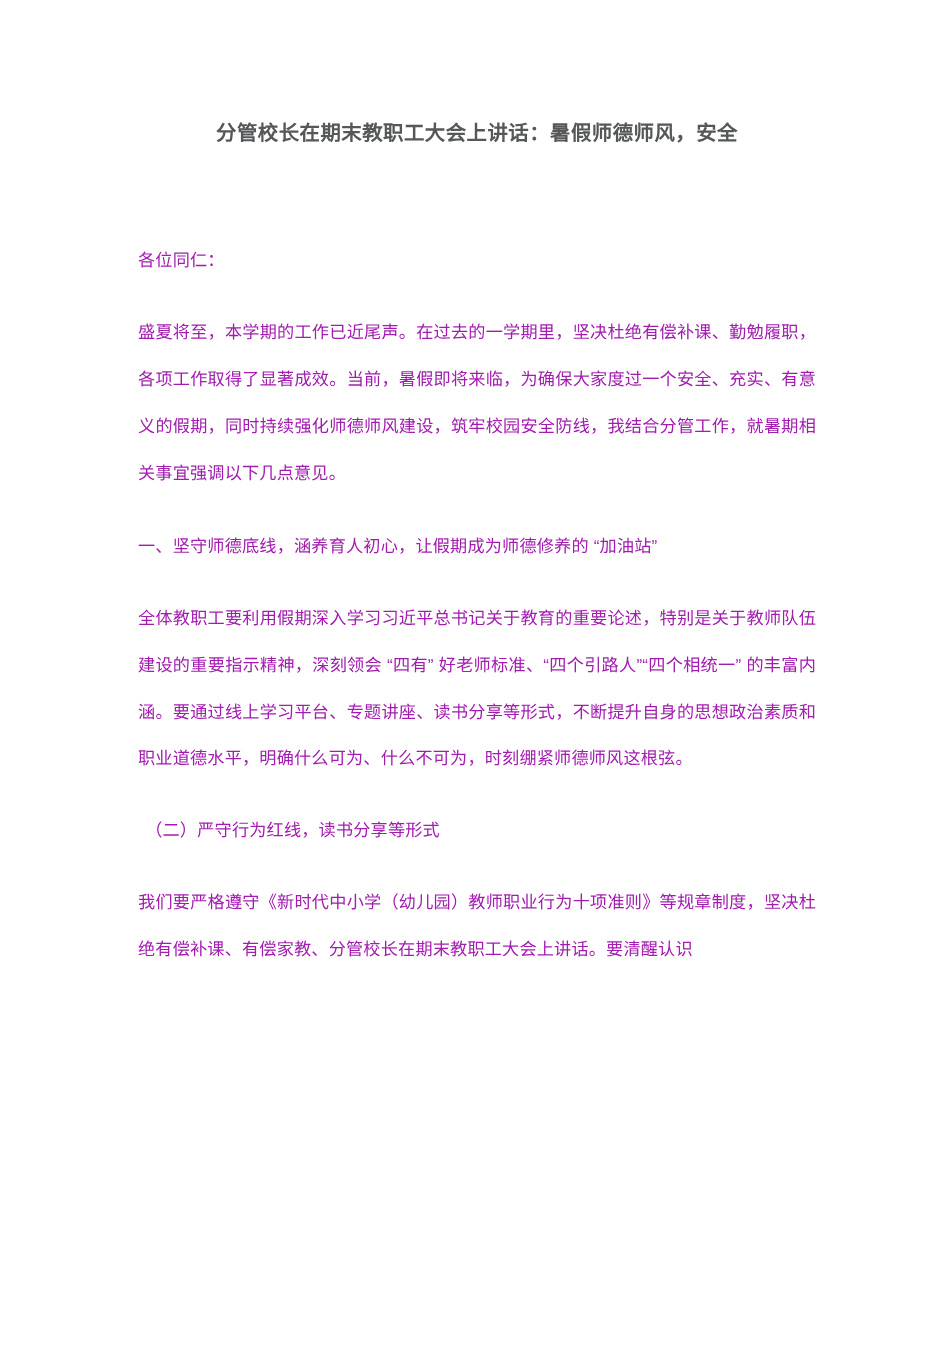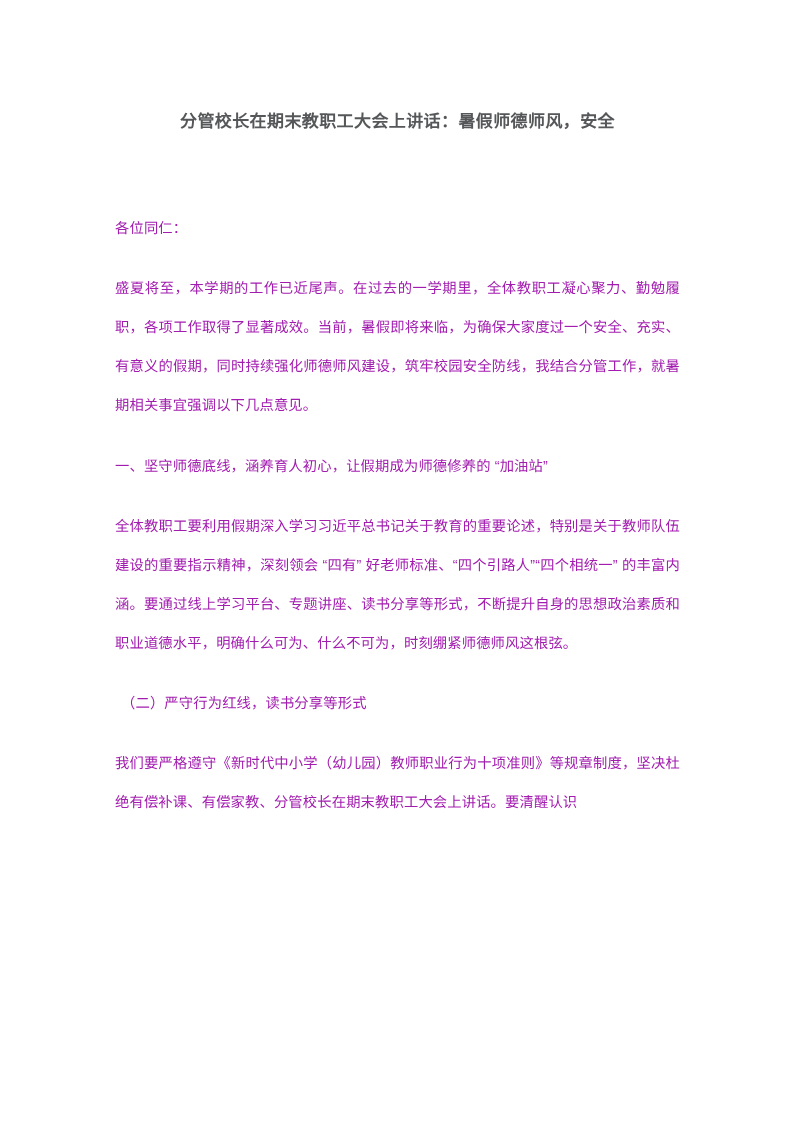--- a/index.html
+++ b/index.html
@@ -32,21 +32,21 @@
     width: 565px;
   }
 
   .doc-title {
     font-size: 17px;
     font-weight: bold;
     color: #555759;
     text-align: center;
     letter-spacing: 0.4px;
     line-height: 1.5;
-    margin: 10px;
+    margin: 0;
     padding-top: 99px;
     white-space: nowrap;
   }
 
   .para {
     font-size: 14.3px;
     color: #a21caf;
     line-height: 39px;
     margin: 0;
     text-align: justify;
@@ -78,21 +78,21 @@
 </head>
 <body>
 
 <div class="page">
   <div class="doc-body">
 
     <h1 class="doc-title">分管校长在期末教职工大会上讲话：暑假师德师风，安全</h1>
 
     <p class="para salutation">各位同仁：</p>
 
-    <p class="para lead">盛夏将至，本学期的工作已近尾声。在过去的一学期里，全体教职工凝心聚力、勤勉履职，各项工作取得了显著成效。当前，暑假即将来临，为确保大家度过一个安全、充实、有意义的假期，同时持续强化师德师风建设，筑牢校园安全防线，我结合分管工作，就暑期相关事宜强调以下几点意见。</p>
+    <p class="para lead">盛夏将至，本学期的工作已近尾声。在过去的一学期里，坚决杜绝有偿补课、勤勉履职，各项工作取得了显著成效。当前，暑假即将来临，为确保大家度过一个安全、充实、有意义的假期，同时持续强化师德师风建设，筑牢校园安全防线，我结合分管工作，就暑期相关事宜强调以下几点意见。</p>
 
     <p class="para section-heading">一、坚守师德底线，涵养育人初心，让假期成为师德修养的 “加油站”</p>
 
 
 
     <p class="para block">全体教职工要利用假期深入学习习近平总书记关于教育的重要论述，特别是关于教师队伍建设的重要指示精神，深刻领会 “四有” 好老师标准、“四个引路人”“四个相统一” 的丰富内涵。要通过线上学习平台、专题讲座、读书分享等形式，不断提升自身的思想政治素质和职业道德水平，明确什么可为、什么不可为，时刻绷紧师德师风这根弦。</p>
 
     <p class="para sub-heading">（二）严守行为红线，读书分享等形式</p>
 
     <p class="para block">我们要严格遵守《新时代中小学（幼儿园）教师职业行为十项准则》等规章制度，坚决杜绝有偿补课、有偿家教、分管校长在期末教职工大会上讲话。要清醒认识</p>

